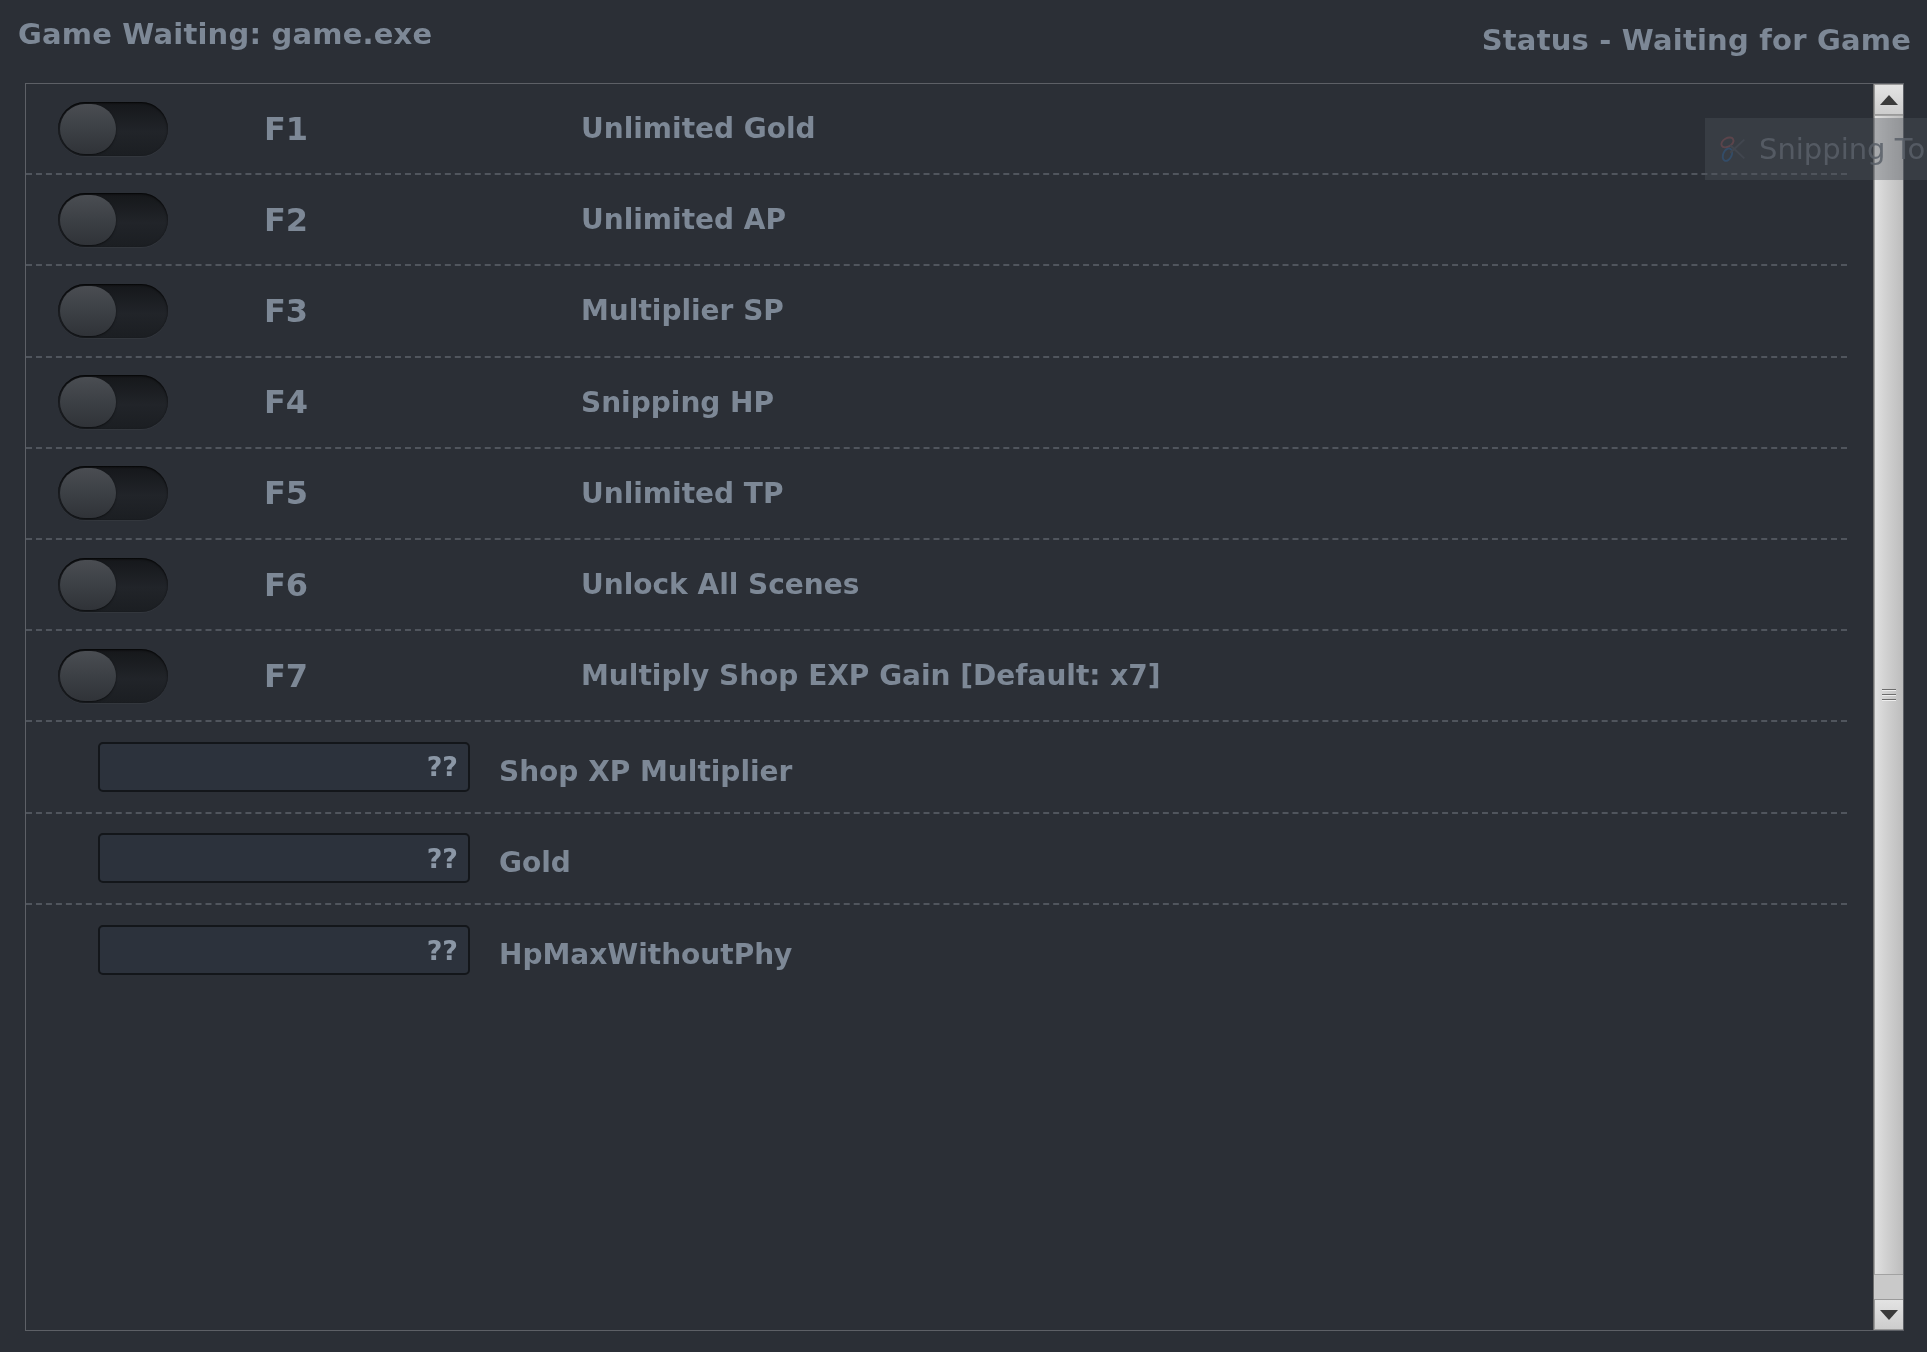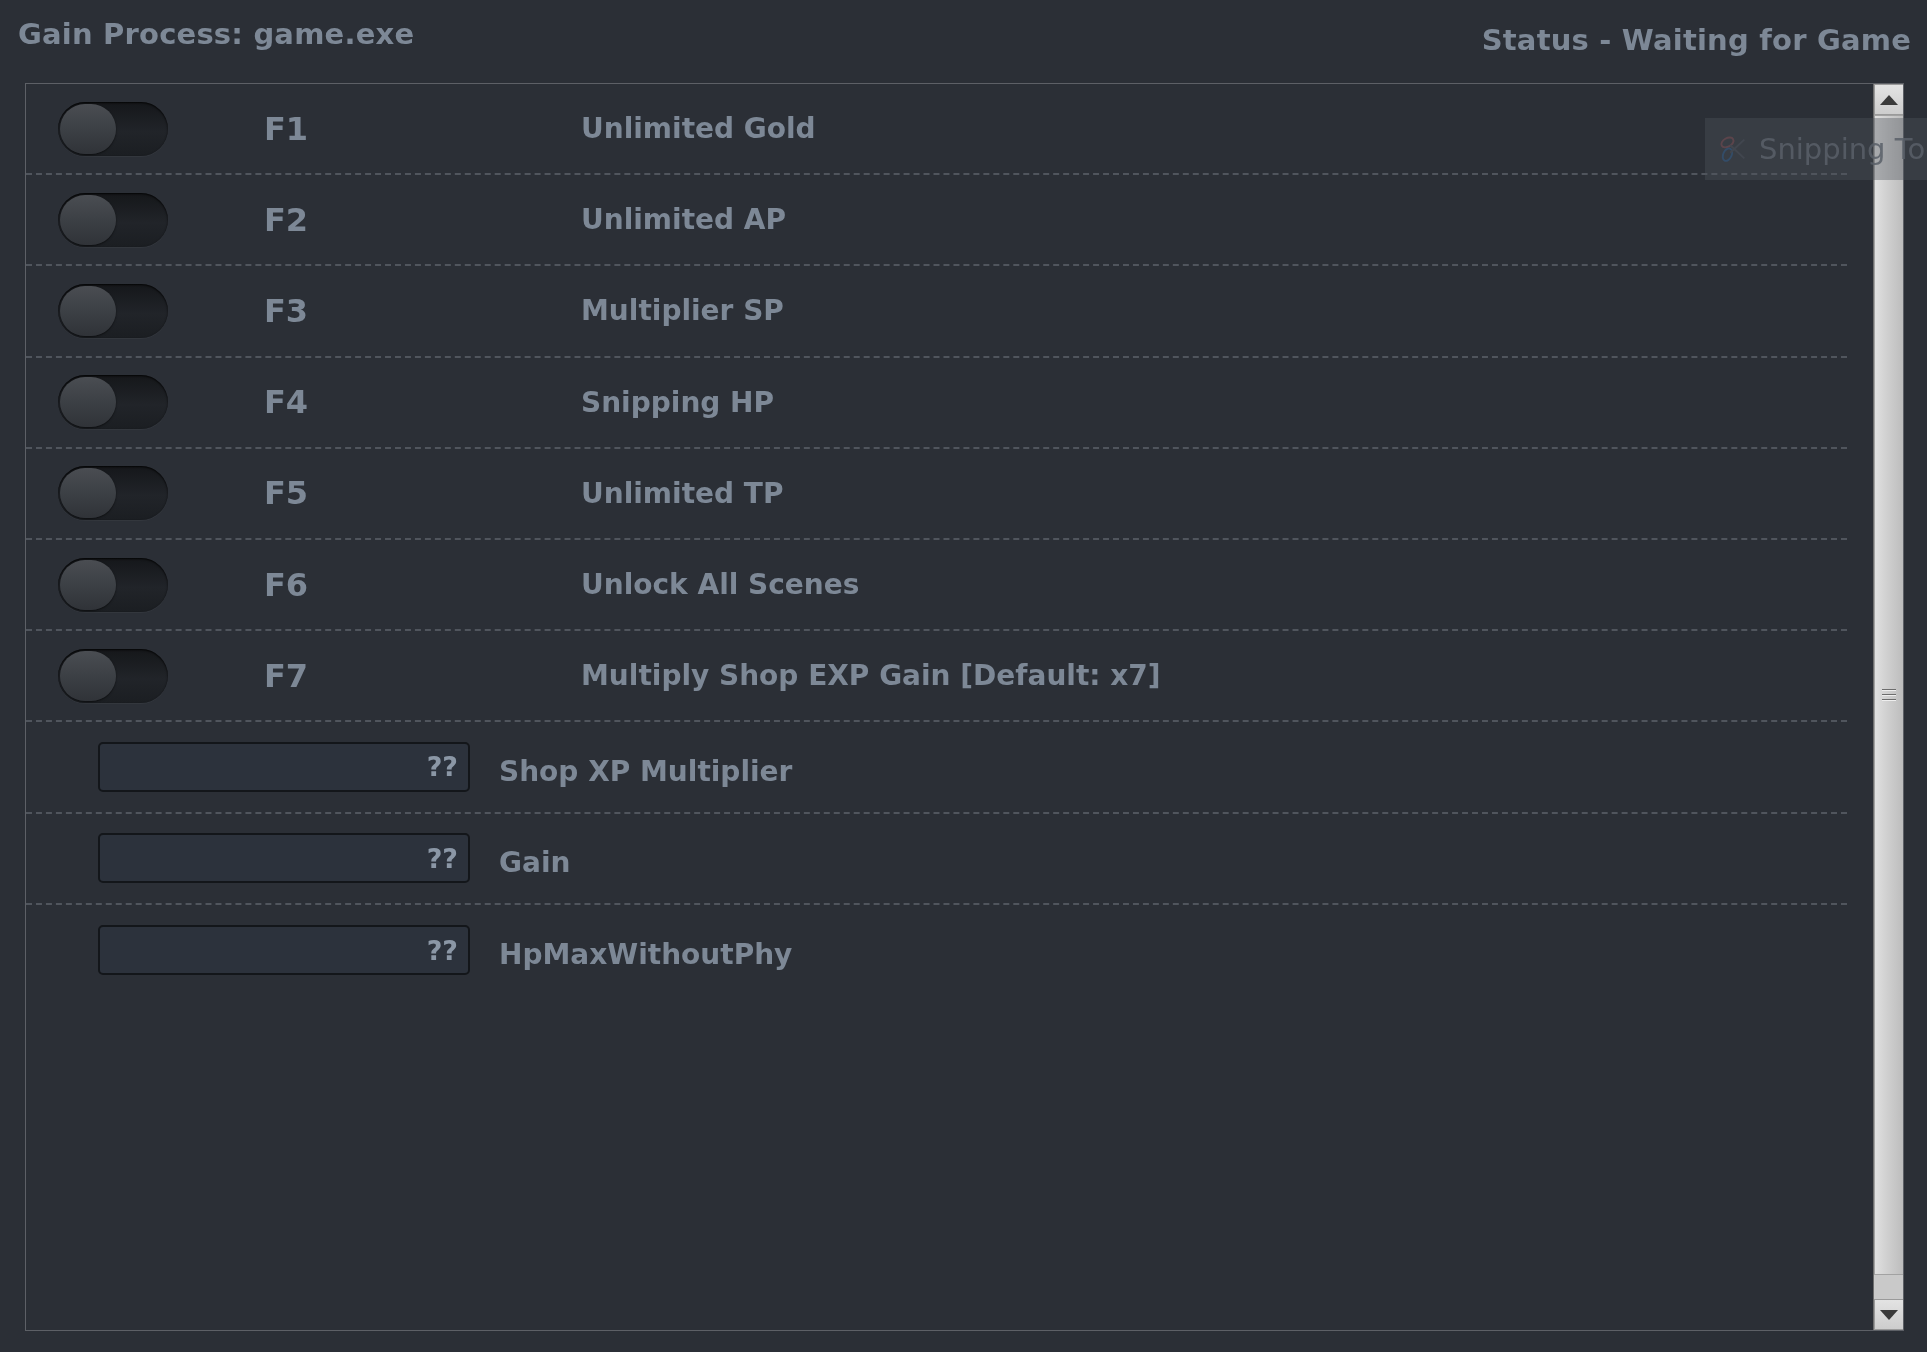--- a/index.html
+++ b/index.html
@@ -255,21 +255,21 @@
     white-space: nowrap;
     opacity: 0.85;
   }
 </style>
 </head>
 <body>
 
 <div class="app">
 
   <div class="header">
-    <div class="header-title">Gain Process: game.exe</div>
+    <div class="header-title">Game Waiting: game.exe</div>
     <div class="header-status">Status - Waiting for Game</div>
   </div>
 
   <div class="panel">
 
     <div class="rows" id="rows-container">
         <div class="row">
           <div class="cell-control">
             <div class="toggle">
               <span class="knob"></span>
@@ -335,21 +335,21 @@
         <div class="row input-row">
           <div class="value-wrap">
             <input type="text" class="value-input" value="??" style="">
           </div>
           <div class="cell-label">Shop XP Multiplier</div>
         </div>
         <div class="row input-row">
           <div class="value-wrap">
             <input type="text" class="value-input" value="??" style="">
           </div>
-          <div class="cell-label">Gain</div>
+          <div class="cell-label">Gold</div>
         </div>
         <div class="row input-row">
           <div class="value-wrap">
             <input type="text" class="value-input" value="??" style="">
           </div>
           <div class="cell-label">HpMaxWithoutPhy</div>
         </div>
       </div>
 
     <div class="scrollbar">

